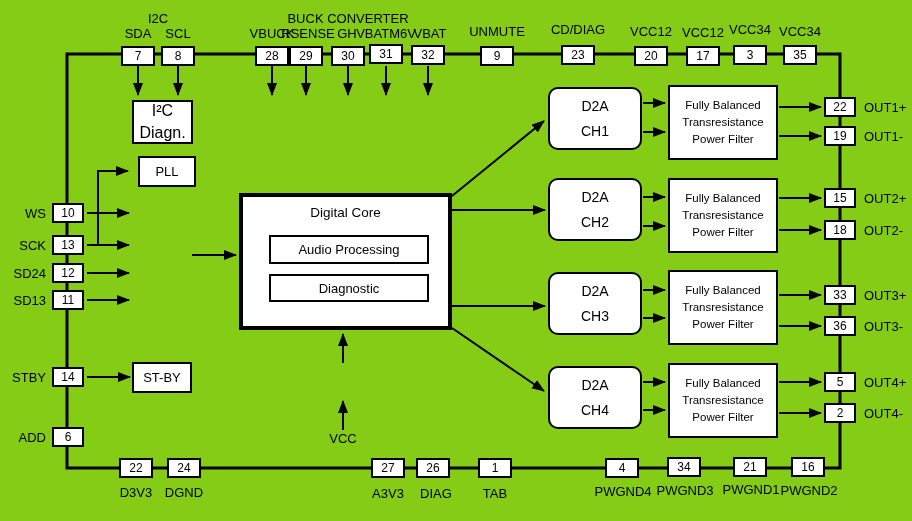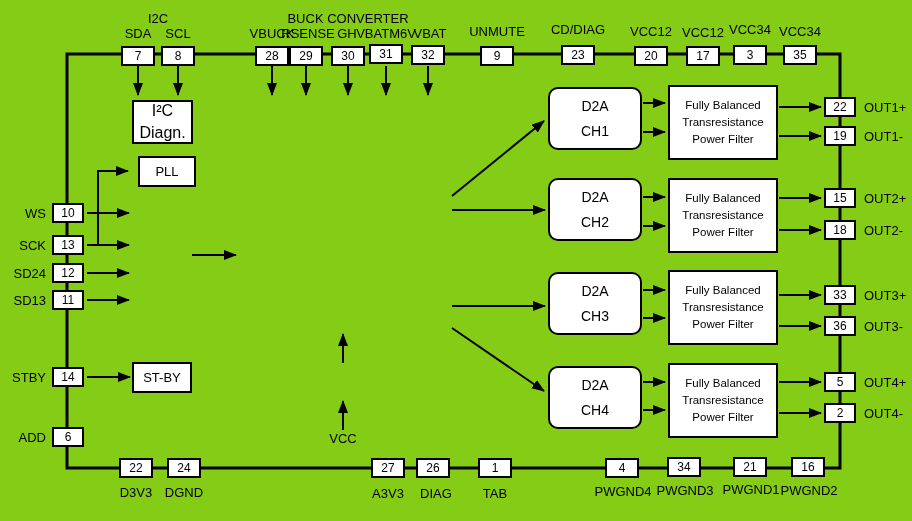--- a/index.html
+++ b/index.html
@@ -194,20 +194,29 @@
 
   <div class="box" style="left:138px;top:156px;width:58px;height:31px">
     <span>PLL</span>
   </div>
 
 
   <div class="box" style="left:132px;top:362px;width:60px;height:31px">
     <span>ST-BY</span>
   </div>
 
+  <div class="core" style="left:239px;top:193px;width:213px;height:137px">
+    <div class="title">Digital Core</div>
+    <div class="sub" style="left:26px;top:38px;width:160px;height:29px">
+      <span>Audio Processing</span>
+    </div>
+    <div class="sub" style="left:26px;top:77px;width:160px;height:28px">
+      <span>Diagnostic</span>
+    </div>
+  </div>
 
   <div class="lbl" style="left:343px;top:438px">VCC</div>
 
   <div class="d2a" style="top:87px">
     <span>D2A</span>
     <span>CH1</span>
   </div>
   <div class="d2a" style="top:178px">
     <span>D2A</span>
     <span>CH2</span>

